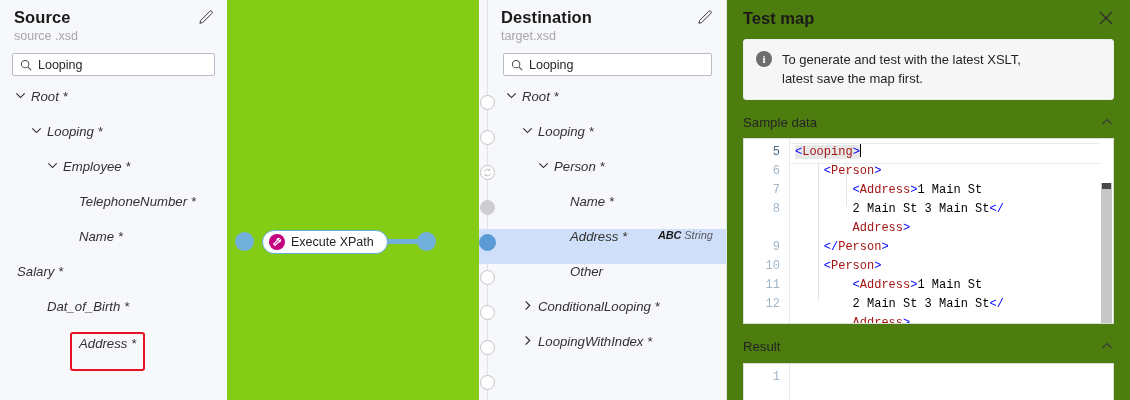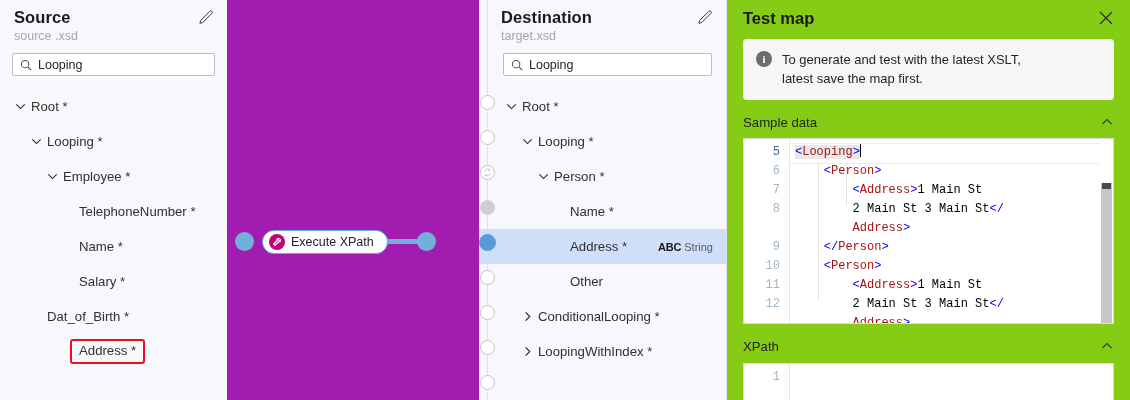--- a/index.html
+++ b/index.html
@@ -45,24 +45,25 @@
     padding: 0 7px;
     gap: 6px;
   }
   .search-box svg { flex: 0 0 auto; }
   .search-text { font-size: 12.5px; color: #23262b; }
 
   
   .tree { margin-top: 13px; position: relative; }
   .tree-row {
     height: 35px;
-    display: flex; align-items: center;
+    display: flex; 
     font-size: 13.2px; color: #323130;
     white-space: nowrap;
     position: relative;
+    font-style: italic;
   }
   .tree-row.selected { background: #cfdffa; }
   .chev { width: 13px; height: 13px; flex: 0 0 auto; margin-right: 4px; color: #2b2b2b; }
   .chev.spacer { visibility: hidden; }
   .row-label { line-height: 16px; }
   .type-badge {
     position: absolute; right: 13px;
     font-size: 11px; color: #5b5b60;
   }
   .type-badge b { color: #1b1a19; font-weight: bold; letter-spacing: -.2px; }
@@ -85,21 +86,21 @@
     width: 15px; height: 15px; border-radius: 50%;
     background: #ffffff; border: 1px solid #c3c3c7;
     display: flex; align-items: center; justify-content: center;
   }
   .node-dot.filled-gray { background: #cdcdd2; border-color: #cdcdd2; }
   .node-dot.filled-blue { background: #5b9bd5; border-color: #5b9bd5;
                           width: 17px; height: 17px; }
   .node-dot svg { display: block; }
 
   
-  .canvas { flex: 1 1 auto; background: #a21caf; position: relative; }
+  .canvas { flex: 1 1 auto; background: #84cc16; position: relative; }
   .fnode {
     position: absolute; left: 35px; top: 230px;
     height: 24px;
     display: flex; align-items: center;
     padding: 0 13px 0 6px;
     background: #ffffff;
     border: 1.4px solid #63aee0;
     border-radius: 13px;
     font-size: 12.5px; color: #242424;
     white-space: nowrap;
@@ -118,21 +119,21 @@
   .h-out { left: 142px; top: 232px; }
   .h-end { left: 190px; top: 232px; }
   .wire {
     position: absolute; height: 5px; background: #72b0dc;
     left: 158px; top: 239px; width: 36px;
   }
 
   
   .divider { width: 1px; background: #e4e4e7; height: 400px; }
   .testmap {
-    width: 403px; background: #84cc16; height: 400px;
+    width: 403px; background: #4d7c0f; height: 400px;
     padding: 9px 16px 0 16px; position: relative; overflow: hidden;
   }
   .tm-title { font-size: 16.5px; font-weight: bold; color: #1b1a19; }
   .close-icon {
     position: absolute; top: 8px; right: 14px;
     width: 20px; height: 20px; color: #2b2b2b;
   }
   .info-bar {
     margin-top: 11px;
     background: #f6f6f6;
@@ -264,21 +265,21 @@
               <path d="M2.5 4.8 7 9.2 11.5 4.8"></path>
             </svg></span>
           <span class="row-label">TelephoneNumber *</span>
         </div>
         <div class="tree-row" style="padding-left: 62px;">
           <span class="chev spacer"><svg viewBox="0 0 14 14" fill="none" stroke="currentColor" stroke-width="1.25">
               <path d="M2.5 4.8 7 9.2 11.5 4.8"></path>
             </svg></span>
           <span class="row-label">Name *</span>
         </div>
-        <div class="tree-row" style="padding-left: 62px;">
+        <div class="tree-row" style="">
           <span class="chev spacer"><svg viewBox="0 0 14 14" fill="none" stroke="currentColor" stroke-width="1.25">
               <path d="M2.5 4.8 7 9.2 11.5 4.8"></path>
             </svg></span>
           <span class="row-label">Salary *</span>
         </div>
         <div class="tree-row" style="padding-left: 30px;">
           <span class="chev spacer"><svg viewBox="0 0 14 14" fill="none" stroke="currentColor" stroke-width="1.25">
               <path d="M2.5 4.8 7 9.2 11.5 4.8"></path>
             </svg></span>
           <span class="row-label">Dat_of_Birth *</span>
@@ -451,21 +452,21 @@
           <div class="ln">&nbsp;&nbsp;&nbsp;&nbsp;&nbsp;&nbsp;&nbsp;&nbsp;<span class="">2&nbsp;Main&nbsp;St&nbsp;3&nbsp;Main&nbsp;St</span><span class="br">&lt;/</span></div>
           <div class="ln">&nbsp;&nbsp;&nbsp;&nbsp;&nbsp;&nbsp;&nbsp;&nbsp;<span class="tg">Address</span><span class="br">&gt;</span></div>
         </div>
       <div class="vscroll">
         <div class="vthumb"></div>
         <div class="vmark"></div>
       </div>
     </div>
 
     <div class="section-head">
-      <span class="section-title">XPath</span>
+      <span class="section-title">Result</span>
       <span class="chev-up">
         <svg viewBox="0 0 14 14" fill="none" stroke="currentColor" stroke-width="1.2">
             <path d="M2.5 9 7 4.6 11.5 9"></path>
           </svg>
       </span>
     </div>
 
     <div class="editor editor-result">
       <div class="gutter">
           <div>1</div>

